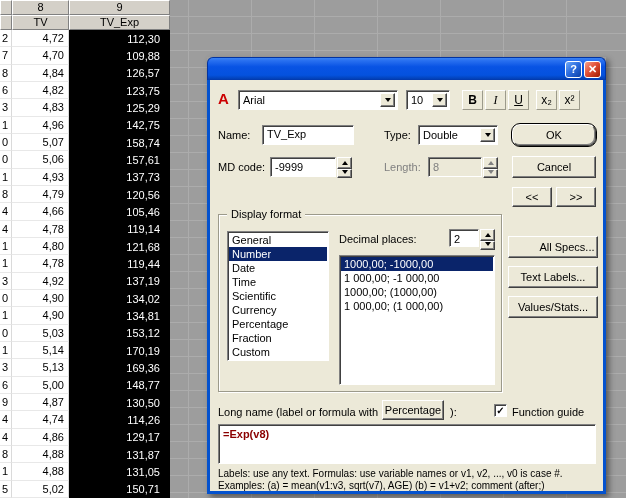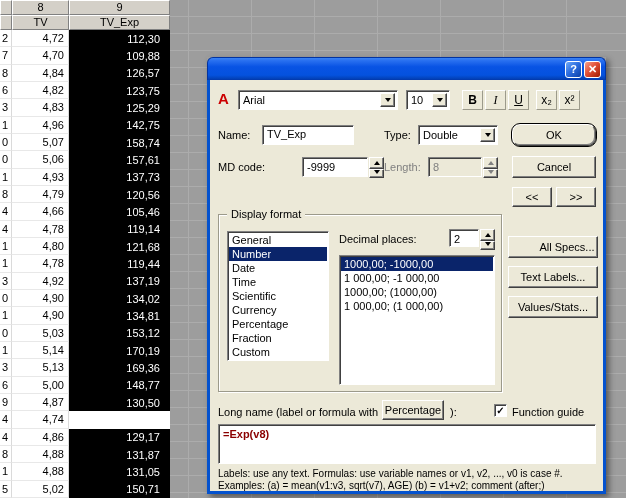--- a/index.html
+++ b/index.html
@@ -226,20 +226,21 @@
         <div class="c-exp">148,77</div>
       </div>
         <div class="srow">
         <div class="c-edge">9</div>
         <div class="c-tv">4,87</div>
         <div class="c-exp">130,50</div>
       </div>
         <div class="srow">
         <div class="c-edge">4</div>
         <div class="c-tv">4,74</div>
+        <div class="c-exp">114,26</div>
       </div>
         <div class="srow">
         <div class="c-edge">4</div>
         <div class="c-tv">4,86</div>
         <div class="c-exp">129,17</div>
       </div>
         <div class="srow">
         <div class="c-edge">8</div>
         <div class="c-tv">4,88</div>
         <div class="c-exp">131,87</div>
@@ -289,21 +290,21 @@
       <span class="lbl" style="left:174px; top:49px;">Type:</span>
       <div class="combo sunken" style="left:208px; top:45px; width:80px;">
         <div class="cfield" style="color:#00007&gt;">Double</div>
         <div class="drop">
             <span class="tri-down"></span>
           </div>
       </div>
       <div class="btn default" style="left:302px; top:44px; width:84px; height:22px;">OK</div>
 
       <span class="lbl" style="left:8px; top:81px;">MD code:</span>
-      <div class="spinbox" style="left:60px; top:77px; width:82px;margin-left:32px;">
+      <div class="spinbox" style="left:60px; top:77px; width:82px;">
         <div class="spin-text sunken">-9999</div>
         <div class="spin-btns">
           <div class="spin-btn">
               <span class="tri-up"></span>
             </div>
           <div class="spin-btn">
               <span class="tri-down" style="margin-top:0;"></span>
             </div>
         </div>
       </div>

